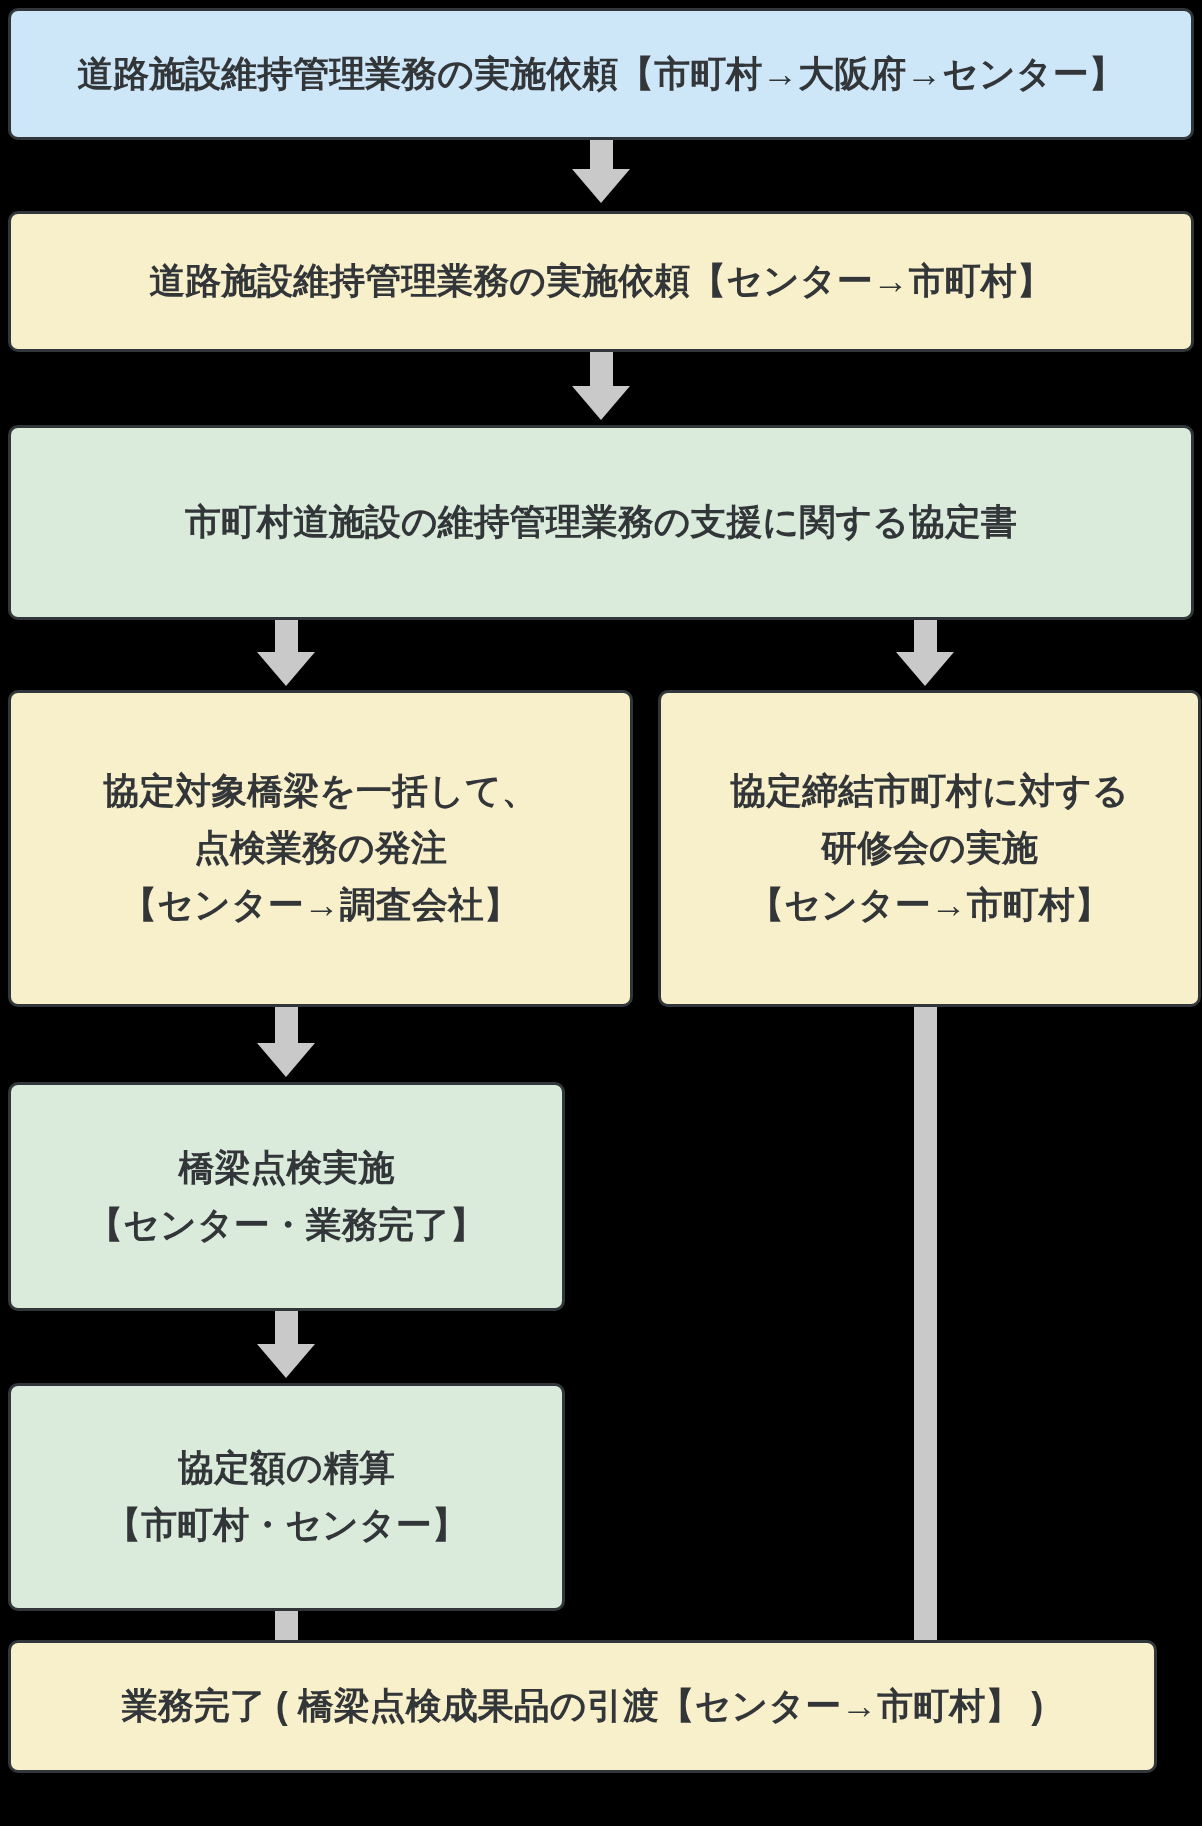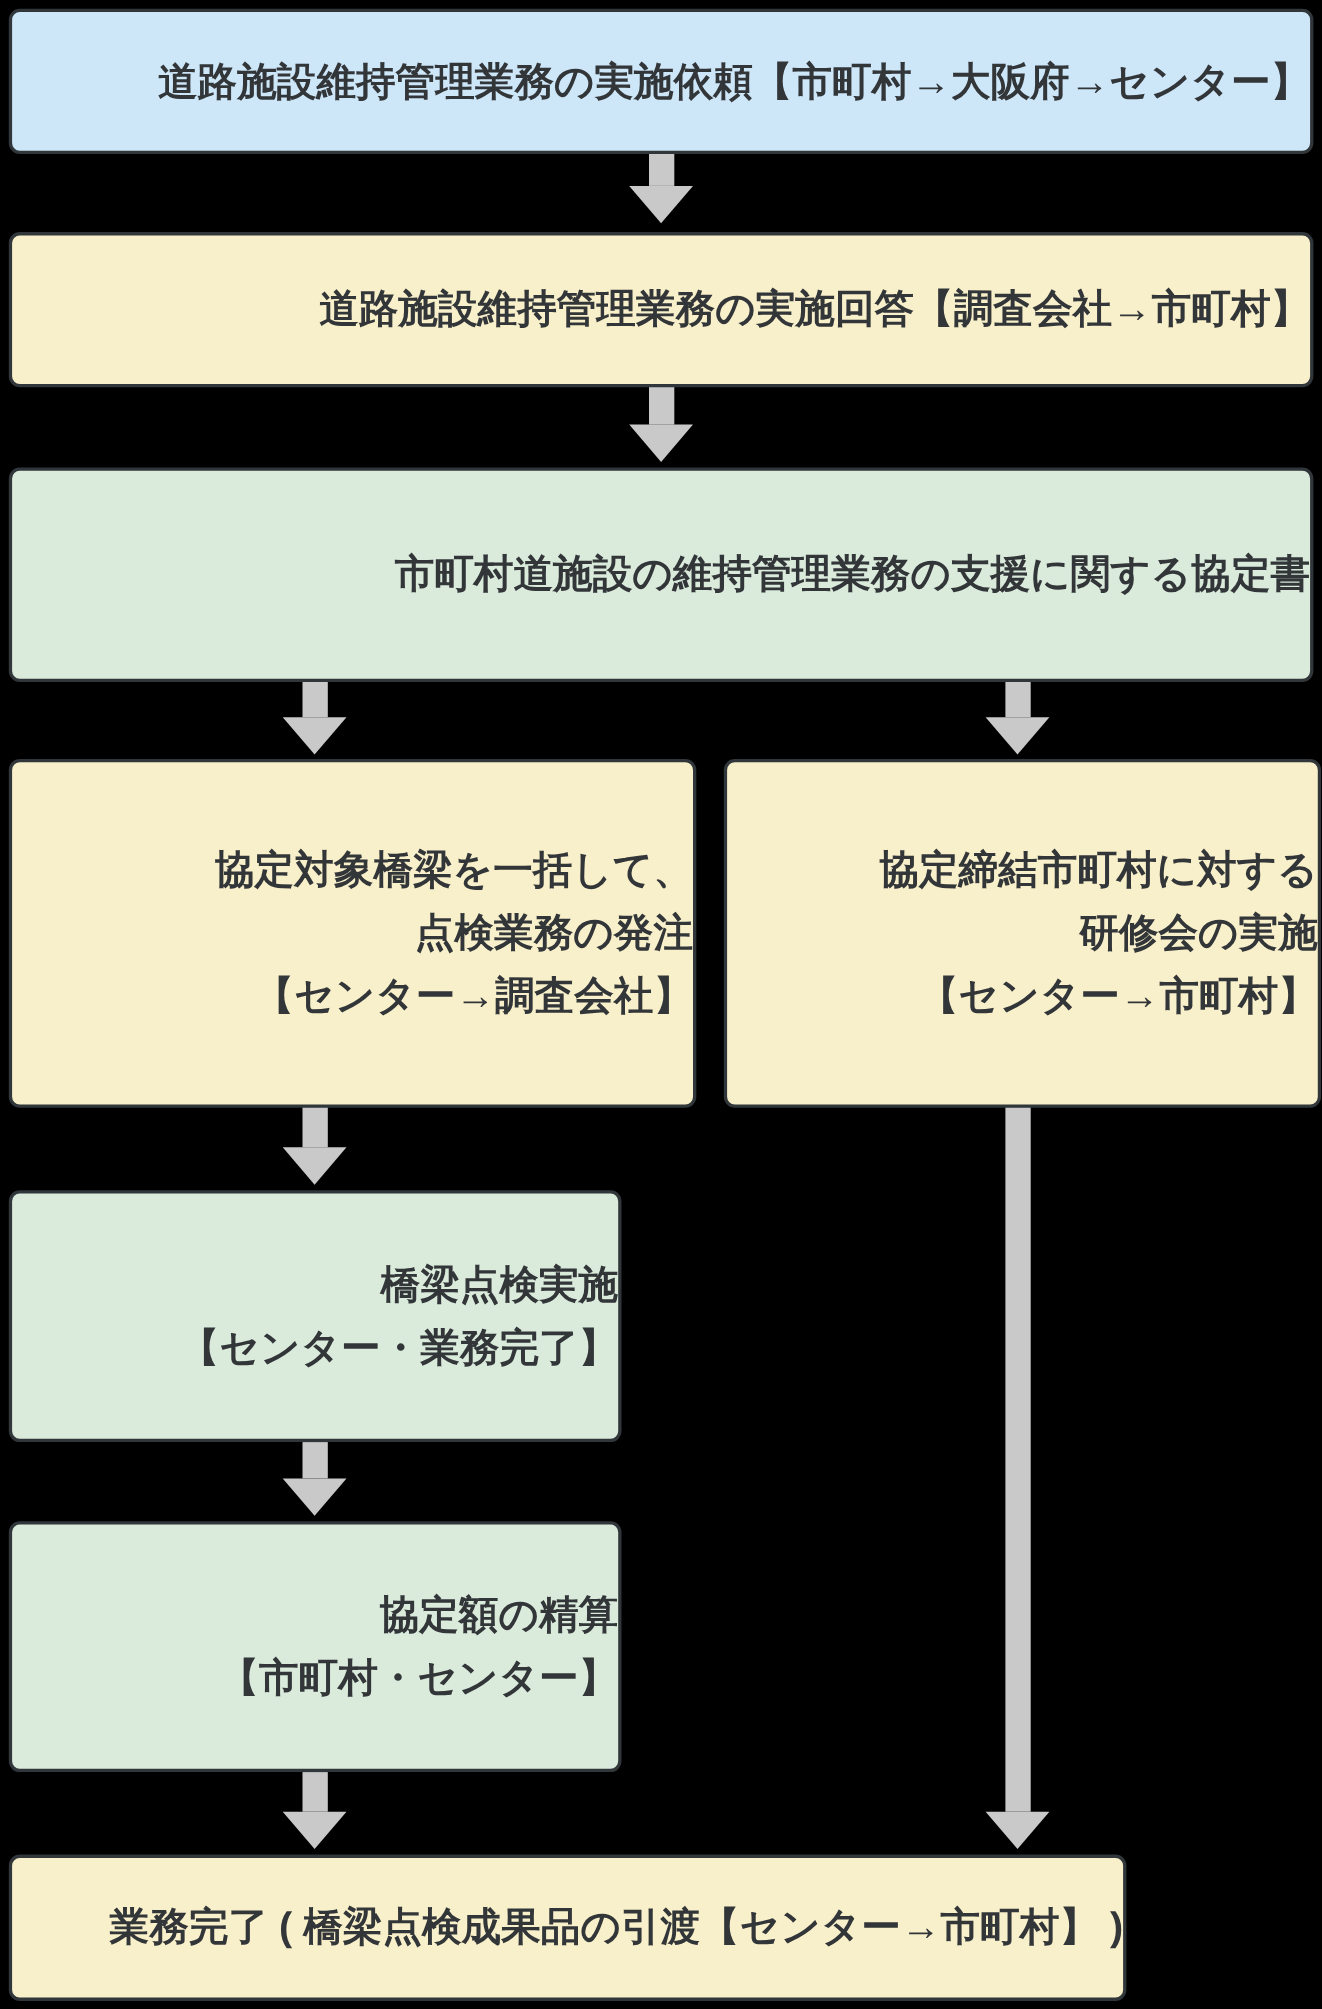--- a/index.html
+++ b/index.html
@@ -3,21 +3,21 @@
 <meta charset="utf-8">
 <style>
   html,body{margin:0;padding:0;background:#000;}
   .canvas{
     position:relative;width:1202px;height:1826px;background:#000;overflow:hidden;
     font-family:"Liberation Sans",sans-serif;
   }
   .node{
     position:absolute;box-sizing:border-box;
     background:#f8f0ca;border:3px solid #31363a;border-radius:10px;
-    display:flex;flex-direction:column;justify-content:center;align-items:flex-end;
+    display:flex;flex-direction:column;justify-content:center;align-items:center;
     text-align:center;color:#333639;font-weight:700;font-size:36px;line-height:1.58;
   }
   .node.blue{background:#cde6f8;}
   .node.yellow{background:#f8f0ca;}
   .node.green{background:#daebdc;}
   .arrow{
     position:absolute;display:flex;flex-direction:column;align-items:center;width:58px;
   }
   .arrow .shaft{width:23px;background:#c9c9c9;flex:1 1 auto;}
   .arrow .head{
@@ -35,21 +35,21 @@
   <div class="node blue" style="left:8px;top:8px;width:1186px;height:132px">
     <div class="line">道路施設維持管理業務の実施依頼【市町村→大阪府→センター】</div>
   </div>
 
   <div class="arrow" style="left:572px;top:140px;height:63px">
     <div class="shaft"></div>
     <div class="head"></div>
   </div>
 
   <div class="node yellow" style="left:8px;top:211px;width:1186px;height:141px">
-    <div class="line">道路施設維持管理業務の実施回答【調査会社→市町村】</div>
+    <div class="line">道路施設維持管理業務の実施依頼【センター→市町村】</div>
   </div>
 
   <div class="arrow" style="left:572px;top:352px;height:68px">
     <div class="shaft"></div>
     <div class="head"></div>
   </div>
 
   <div class="node green" style="left:8px;top:425px;width:1186px;height:195px">
     <div class="line">市町村道施設の維持管理業務の支援に関する協定書</div>
   </div>
@@ -98,17 +98,17 @@
   <div class="node green" style="left:8px;top:1383px;width:557px;height:228px">
     <div class="line">協定額の精算</div>
     <div class="line">【市町村・センター】</div>
   </div>
 
   <div class="arrow" style="left:257px;top:1611px;height:70px">
     <div class="shaft"></div>
     <div class="head"></div>
   </div>
 
-  <div class="node yellow" style="left:8px;top:1686px;width:1016px;height:133px">
+  <div class="node yellow" style="left:8px;top:1640px;width:1149px;height:133px">
     <div class="line">業務完了 ( 橋梁点検成果品の引渡【センター→市町村】 )</div>
   </div>
 
 </div>
 
 </body></html>

